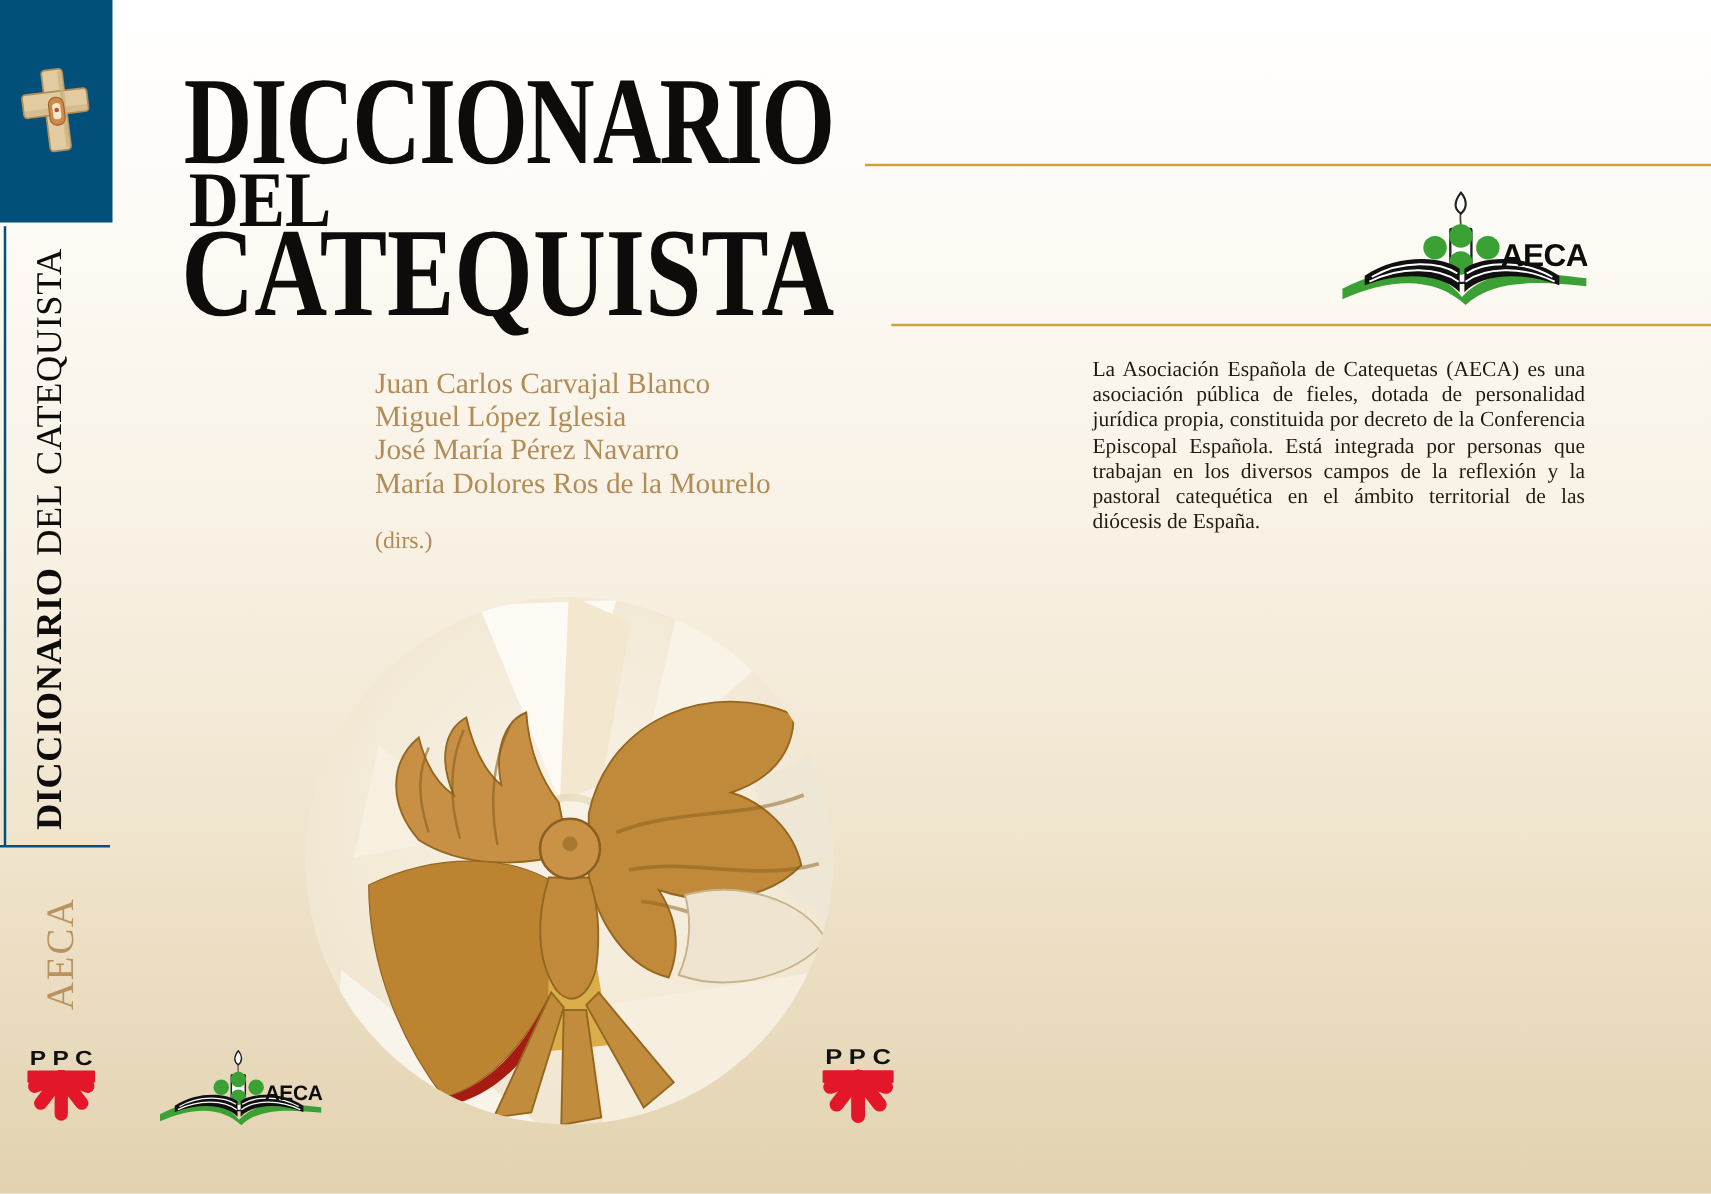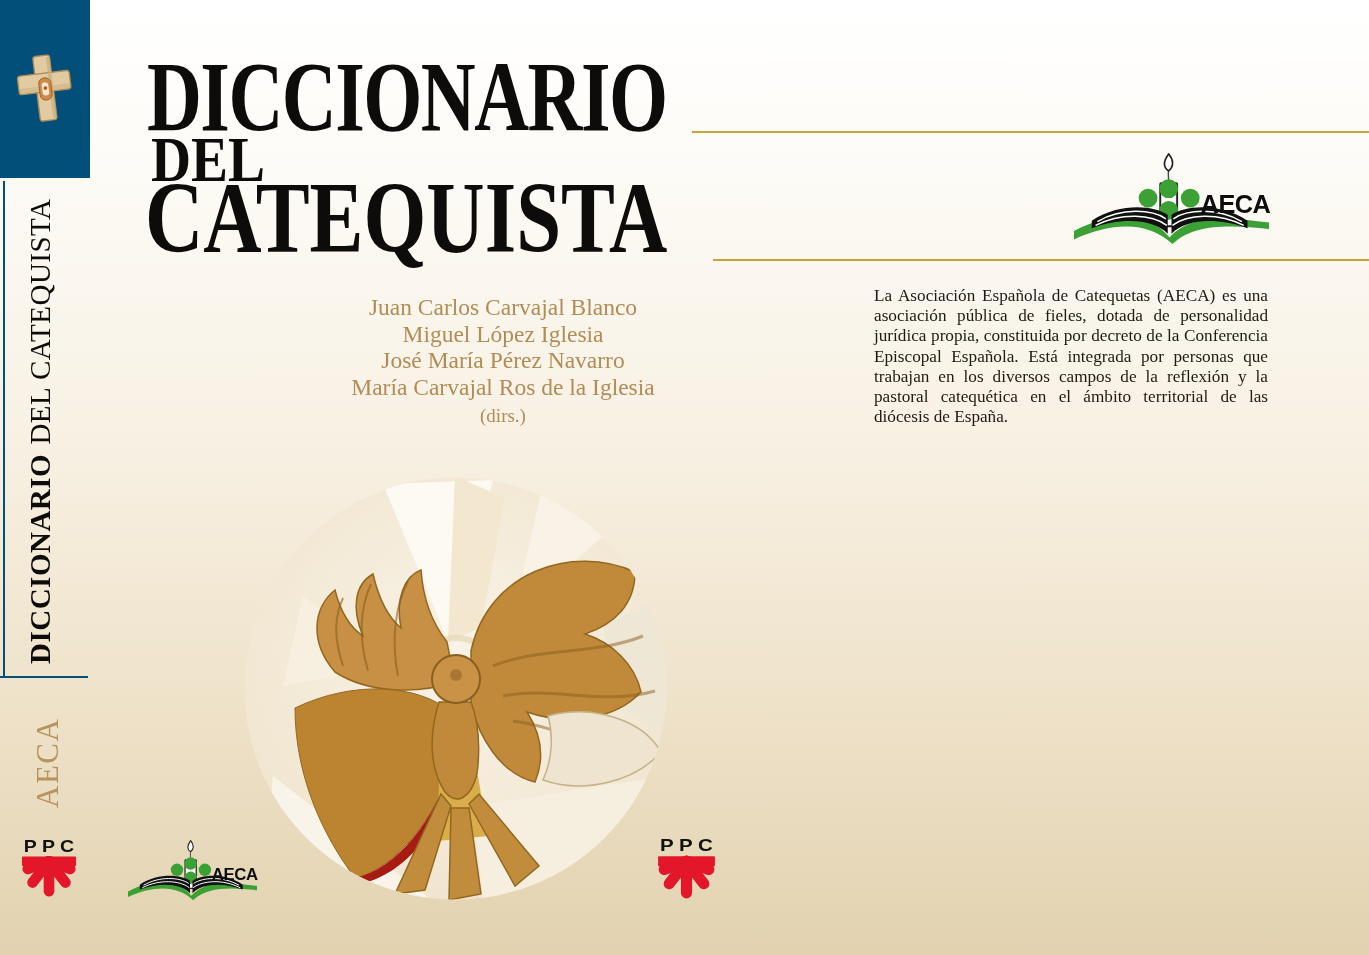--- a/index.html
+++ b/index.html
@@ -33,23 +33,23 @@
   .title-l1 .sx{display:inline-block;transform:scaleX(.76);transform-origin:0 0;letter-spacing:-2px;}
   .title-l2{left:151px;top:129px;font-size:63px;font-weight:700;}
   .title-l2 .sx{display:inline-block;transform:scaleX(.88);transform-origin:0 0;}
   .title-l3{left:145px;top:168px;font-size:101px;font-weight:700;}
   .title-l3 .sx{display:inline-block;transform:scaleX(.80);transform-origin:0 0;letter-spacing:0px;}
   .gold-line1{position:absolute;left:692px;top:131px;width:677px;height:2px;background:#CDA23C;}
   .gold-line2{position:absolute;left:713px;top:259px;width:656px;height:2px;background:#CDA23C;}
   
   .authors{
     position:absolute;left:300px;top:294px;width:406px;
-    text-align:center;font-size:23.5px;line-height:26.6px;color:#B28C57;
-  }
-  .authors .dirs{font-size:19px;margin-top:3px;}
+    text-align:left;font-size:23.5px;line-height:26.6px;color:#B28C57;
+  }
+  .authors .dirs{font-size:19px;margin-top:20px;}
   
   .dove{position:absolute;left:243px;top:476px;width:425px;height:425px;}
   
   .back-logo{position:absolute;left:1073px;top:153px;width:197px;height:94px;}
   .back-text{
     position:absolute;left:874px;top:286px;width:394px;margin:0;
     font-size:17.2px;line-height:20.2px;text-align:justify;color:#201A12;
   }
   .back-text strong{font-weight:normal;}
   
@@ -99,21 +99,21 @@
   <div class="title-l1"><span class="sx">DICCIONARIO</span></div>
   <div class="title-l2"><span class="sx">DEL</span></div>
   <div class="title-l3"><span class="sx">CATEQUISTA</span></div>
   <div class="gold-line1"></div>
   <div class="gold-line2"></div>
 
   <div class="authors">
     <div>Juan Carlos Carvajal Blanco</div>
     <div>Miguel López Iglesia</div>
     <div>José María Pérez Navarro</div>
-    <div>María Carvajal Ros de la Iglesia</div>
+    <div>María Dolores Ros de la Mourelo</div>
     <div class="dirs">(dirs.)</div>
   </div>
 
   <svg class="dove" viewBox="0 0 425 425">
     <defs>
       <clipPath id="cirClip">
           <circle cx="212.5" cy="212.5" r="211"></circle>
         </clipPath>
       <radialGradient id="bgGrad" cx="50%" cy="42%" r="70%">
         <stop offset="0%" stop-color="#f9f3e7"></stop>

